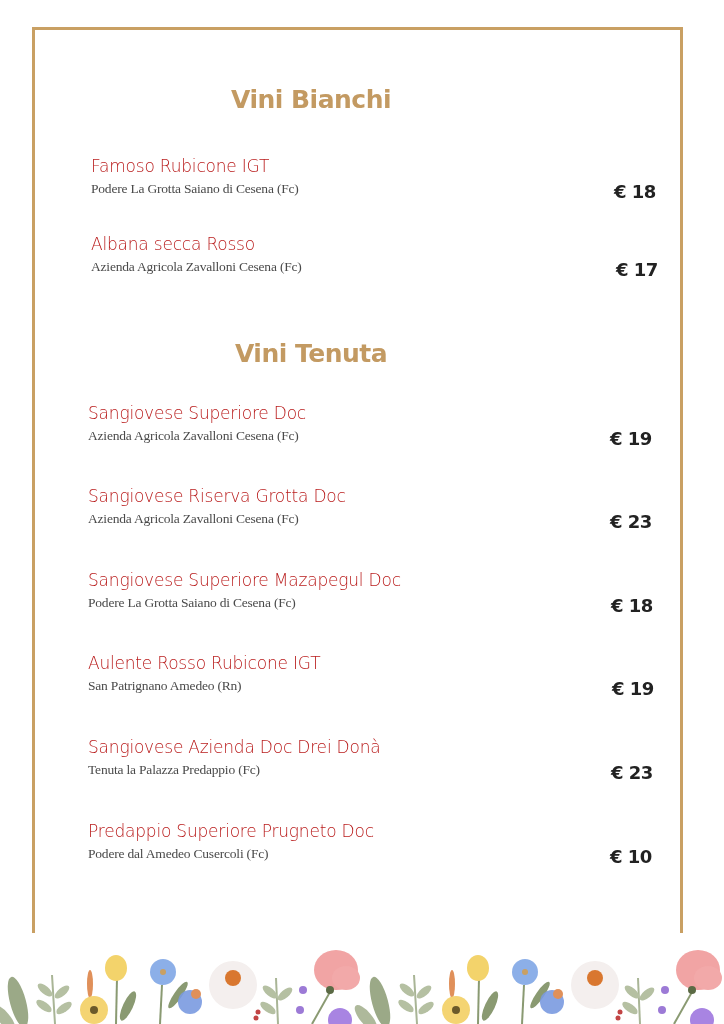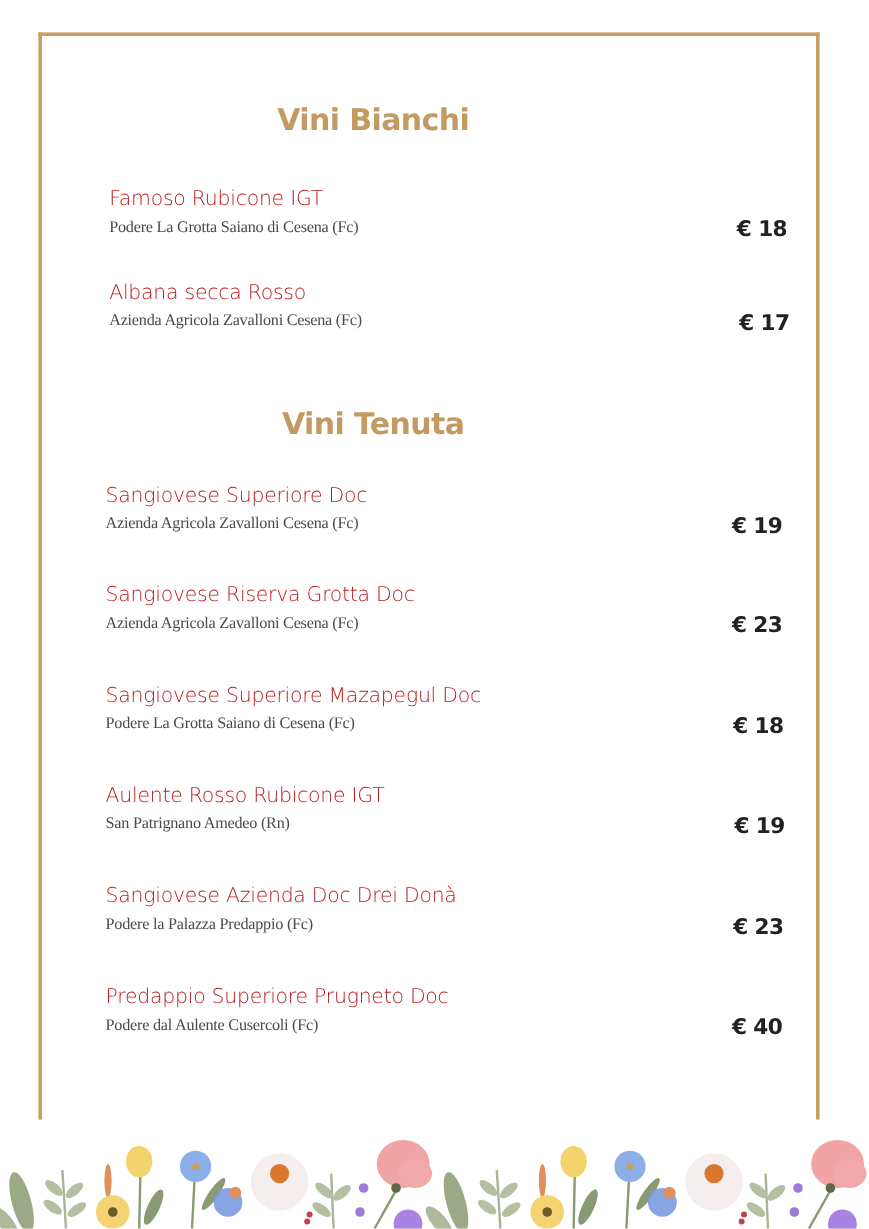--- a/index.html
+++ b/index.html
@@ -68,27 +68,27 @@
   <span class="producer" style="left:88px;top:25px">Podere La Grotta Saiano di Cesena (Fc)</span>
   <span class="price" style="left:611px;top:25px">€ 18</span>
 </div>
 <div class="item" style="top:653px">
   <span class="name" style="left:88px;top:0">Aulente Rosso Rubicone IGT</span>
   <span class="producer" style="left:88px;top:25px">San Patrignano Amedeo (Rn)</span>
   <span class="price" style="left:612px;top:25px">€ 19</span>
 </div>
 <div class="item" style="top:737px">
   <span class="name" style="left:88px;top:0">Sangiovese Azienda Doc Drei Donà</span>
-  <span class="producer" style="left:88px;top:25px">Podere la Palazza Predappio (Fc)</span>
+  <span class="producer" style="left:88px;top:25px">Tenuta la Palazza Predappio (Fc)</span>
   <span class="price" style="left:611px;top:25px">€ 23</span>
 </div>
 <div class="item" style="top:821px">
   <span class="name" style="left:88px;top:0">Predappio Superiore Prugneto Doc</span>
-  <span class="producer" style="left:88px;top:25px">Podere dal Aulente Cusercoli (Fc)</span>
-  <span class="price" style="left:610px;top:25px">€ 40</span>
+  <span class="producer" style="left:88px;top:25px">Podere dal Amedeo Cusercoli (Fc)</span>
+  <span class="price" style="left:610px;top:25px">€ 10</span>
 </div>
 
 <svg class="flowers" viewBox="0 0 724 84" xmlns="http://www.w3.org/2000/svg">
   <defs>
     <g id="fl">
 
       <ellipse cx="18" cy="62" rx="8" ry="26" fill="#8a9a72" opacity="0.85" transform="rotate(-15 18 62)"></ellipse>
       <ellipse cx="4" cy="78" rx="6" ry="16" fill="#9aa882" opacity="0.8" transform="rotate(-40 4 78)"></ellipse>
       <line x1="55" y1="84" x2="52" y2="35" stroke="#a9b596" stroke-width="2"></line>
       <ellipse cx="45" cy="50" rx="4" ry="9" fill="#b5c0a2" transform="rotate(-50 45 50)"></ellipse>

